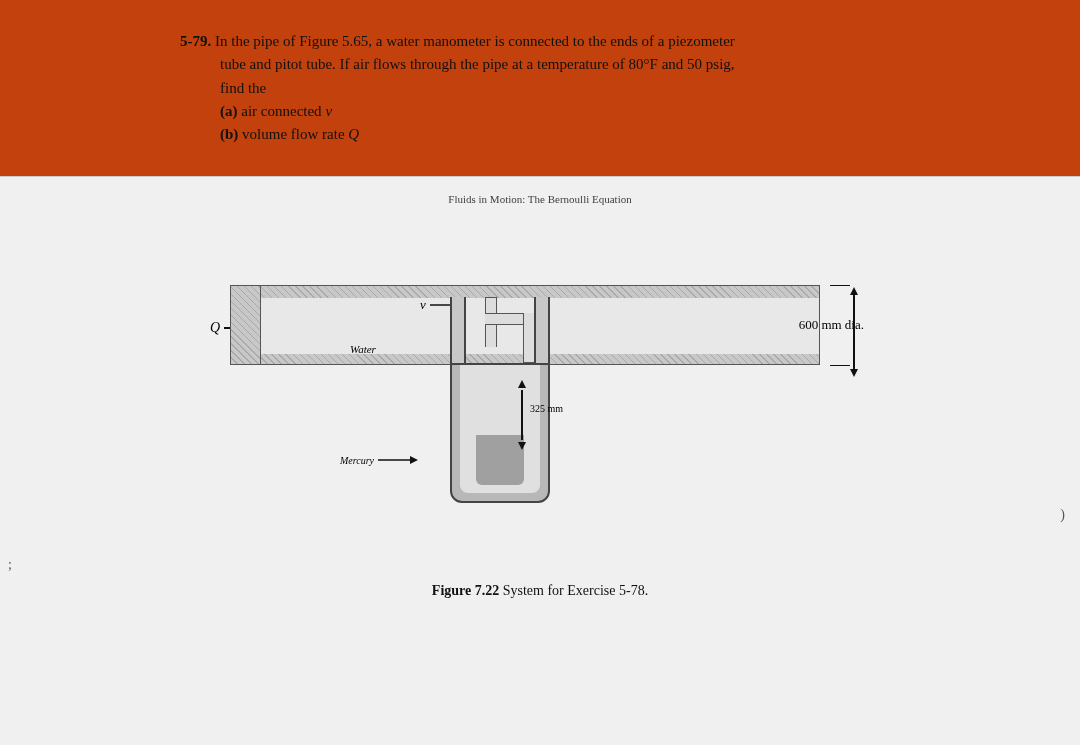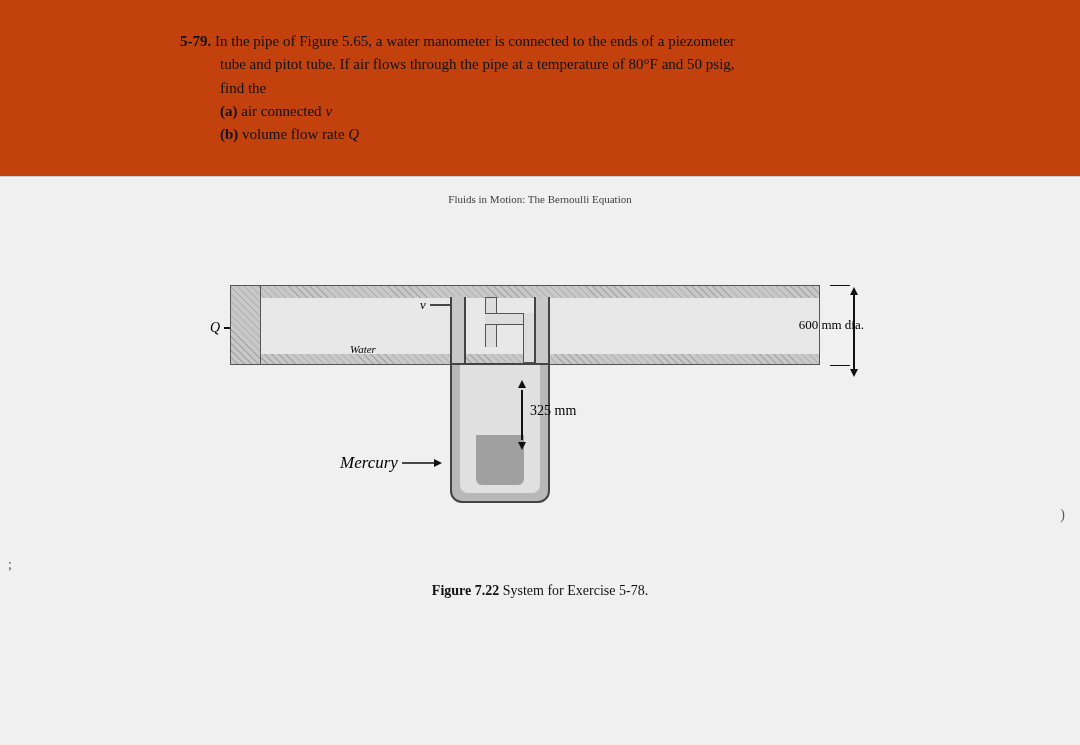--- a/index.html
+++ b/index.html
@@ -244,40 +244,40 @@
       border-left: 4px solid transparent;
       border-right: 4px solid transparent;
       border-top: 8px solid #111;
       margin-top: 2px;
     }
 
     .dim-label {
       position: absolute;
       top: 178px;
       left: 330px;
-      font-size: 14px;
+      font-size: 10px;
       white-space: nowrap;
     }
 
     
     .water-label {
       position: absolute;
       top: 118px;
       left: 142px;
       font-size: 11px;
       font-style: italic;
       margin-left: 8px;
     }
 
     
     .mercury-label {
       position: absolute;
       top: 228px;
       left: 140px;
-      font-size: 17px;
+      font-size: 10px;
       font-style: italic;
       display: flex;
       align-items: center;
       gap: 4px;
     }
 
     .dim-400-arrow-up {
       width: 0;
       height: 0;
       border-left: 4px solid transparent;

